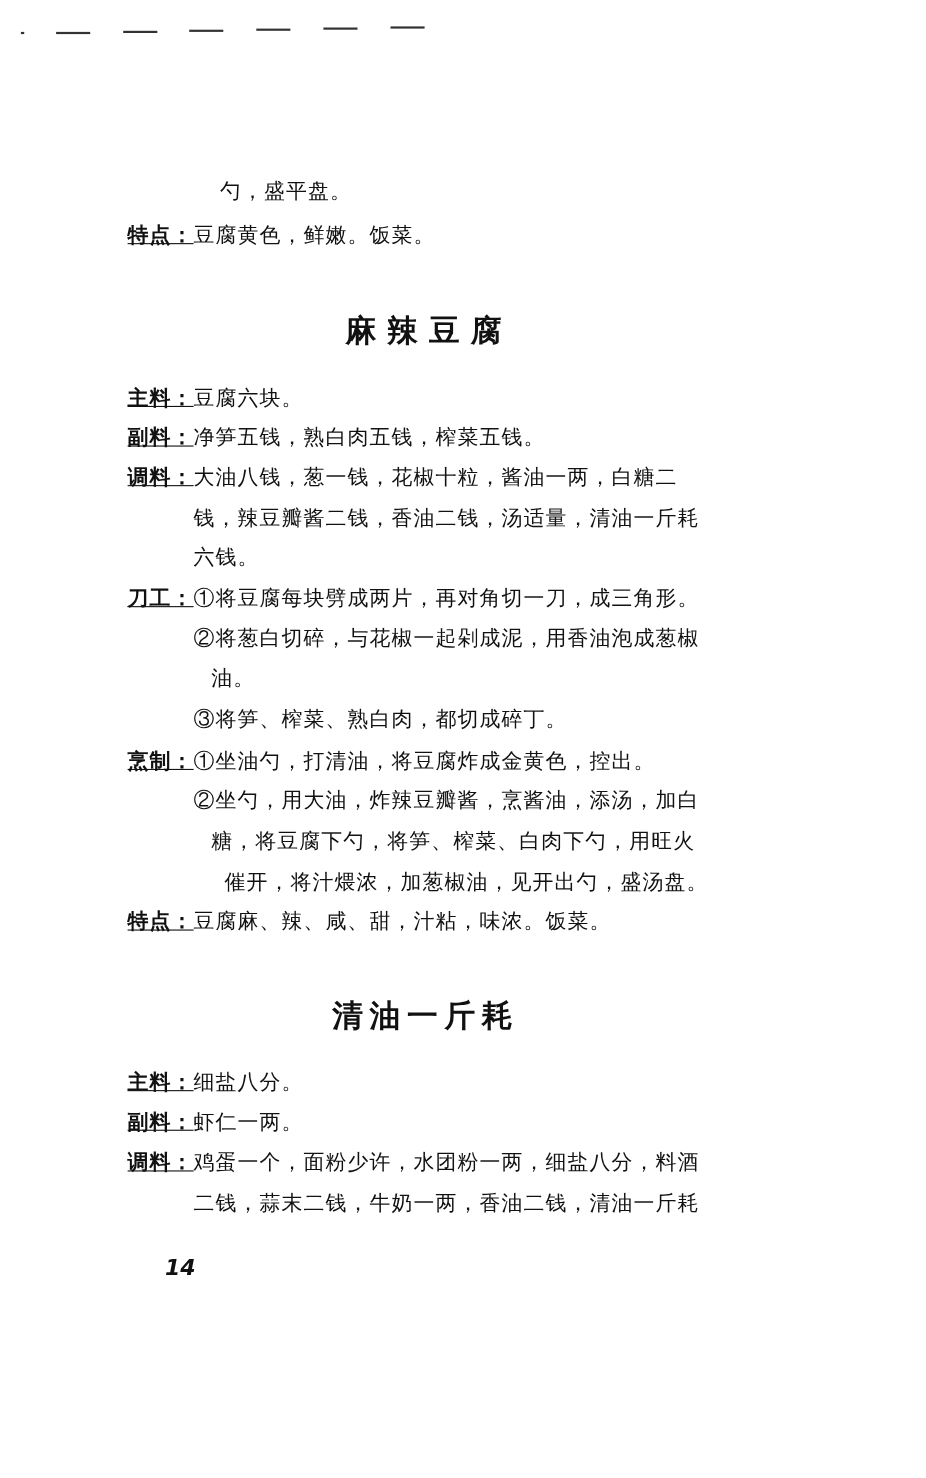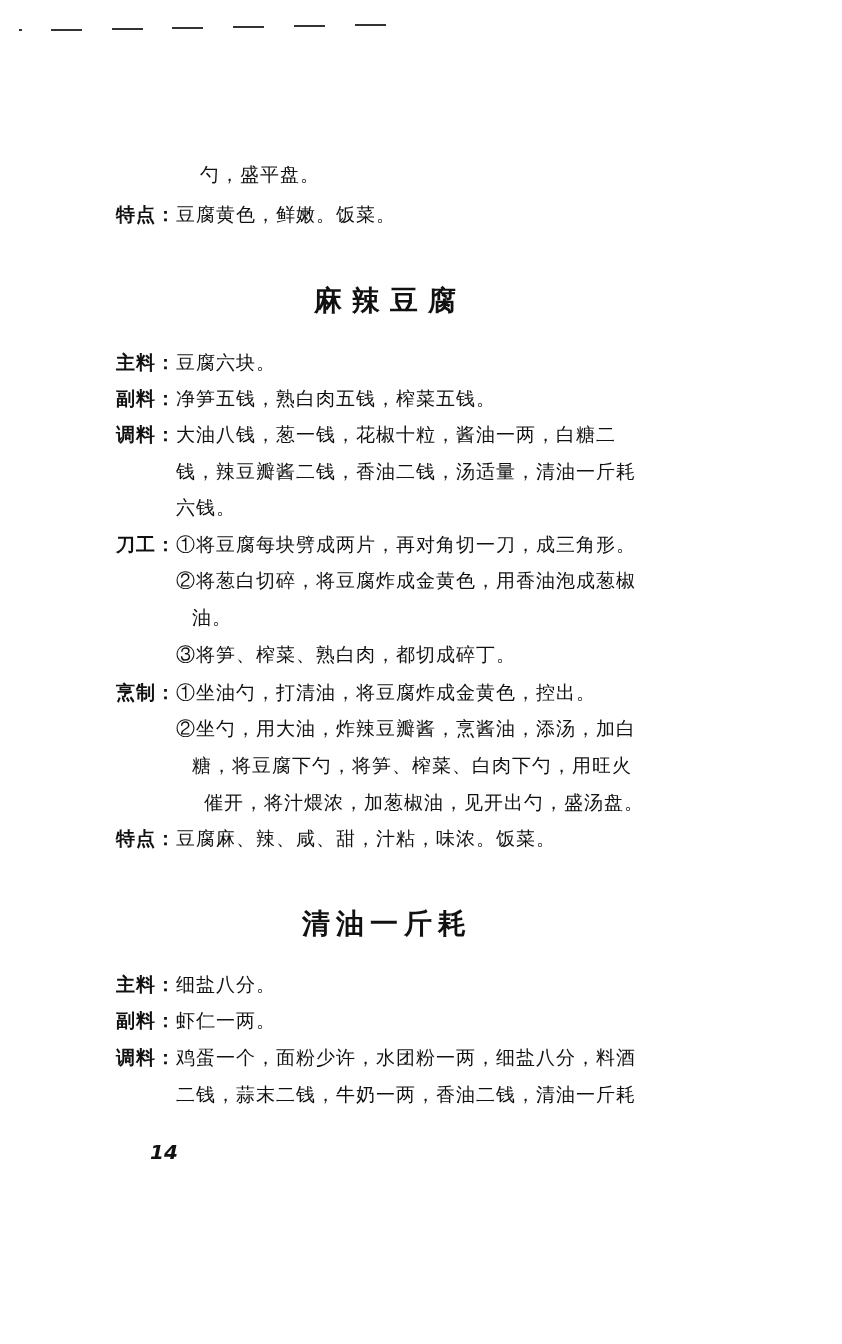--- a/index.html
+++ b/index.html
@@ -5,21 +5,21 @@
   html, body { margin: 0; padding: 0; background: #ffffff; }
   body {
     width: 842px; height: 1344px; position: relative; overflow: hidden;
     font-family: "DejaVu Serif", "Liberation Serif", serif;
     color: #111111;
   }
   .dashes { position: absolute; top: 22px; left: 0; width: 420px; height: 10px; }
   .dash { position: absolute; height: 2px; background: #333; width: 31px; }
   .dot-mark { position: absolute; width: 3px; height: 2px; background: #333; top: 29px; left: 19px; }
   .line { position: absolute; font-size: 19px; line-height: 24px; white-space: nowrap; letter-spacing: 1px; }
-  .label { font-weight: bold; font-family: "DejaVu Sans", "Liberation Sans", sans-serif; }
+  .label { font-weight: bold; font-family: "DejaVu Sans", "Liberation Sans", sans-serif; text-decoration: underline; }
   .title { position: absolute; font-size: 28px; font-weight: bold; letter-spacing: 10px; white-space: nowrap;
            font-family: "DejaVu Sans", "Liberation Sans", sans-serif; }
   .page-num { position: absolute; left: 150px; top: 1140px; font-size: 20px; font-weight: bold;
               font-family: "DejaVu Sans", "Liberation Sans", sans-serif; font-style: italic; }
 </style>
 </head>
 <body>
 
 <div class="dashes">
   <div class="dash" style="left:51px;top:7px;"></div>
@@ -46,21 +46,21 @@
 </div>
 <div class="line" style="left:116px;top:422px;">
   <span class="label">调料：</span><span>大油八钱，葱一钱，花椒十粒，酱油一两，白糖二</span>
 </div>
 <div class="line" style="left:176px;top:459px;">钱，辣豆瓣酱二钱，香油二钱，汤适量，清油一斤耗</div>
 <div class="line" style="left:176px;top:495px;">六钱。</div>
 
 <div class="line" style="left:116px;top:532px;">
   <span class="label">刀工：</span><span>①将豆腐每块劈成两片，再对角切一刀，成三角形。</span>
 </div>
-<div class="line" style="left:176px;top:568px;">②将葱白切碎，将豆腐炸成金黄色，用香油泡成葱椒</div>
+<div class="line" style="left:176px;top:568px;">②将葱白切碎，与花椒一起剁成泥，用香油泡成葱椒</div>
 <div class="line" style="left:192px;top:605px;">油。</div>
 <div class="line" style="left:176px;top:642px;">③将笋、榨菜、熟白肉，都切成碎丁。</div>
 
 <div class="line" style="left:116px;top:680px;">
   <span class="label">烹制：</span><span>①坐油勺，打清油，将豆腐炸成金黄色，控出。</span>
 </div>
 <div class="line" style="left:176px;top:716px;">②坐勺，用大油，炸辣豆瓣酱，烹酱油，添汤，加白</div>
 <div class="line" style="left:192px;top:753px;">糖，将豆腐下勺，将笋、榨菜、白肉下勺，用旺火</div>
 <div class="line" style="left:204px;top:790px;">催开，将汁煨浓，加葱椒油，见开出勺，盛汤盘。</div>
 

